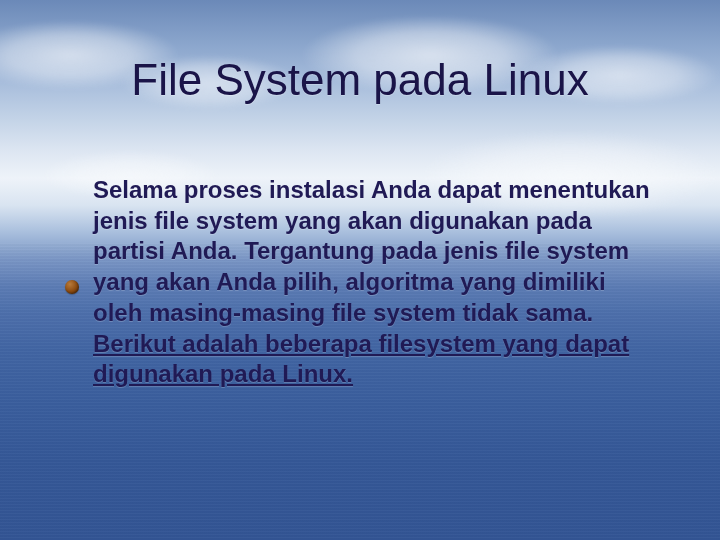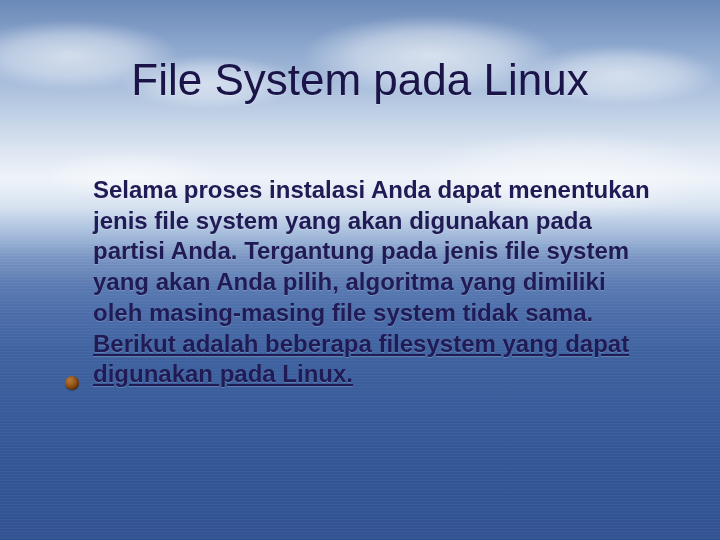--- a/index.html
+++ b/index.html
@@ -68,21 +68,21 @@
 
   .body-area {
     position: absolute;
     top: 175px;
     left: 65px;
     right: 60px;
   }
 
   .bullet-row {
     display: flex;
-    align-items: flex-end;
+    align-items: center;
   }
 
   .bullet-dot {
     width: 14px;
     height: 14px;
     margin-top: 9px;
     margin-right: 14px;
     flex: 0 0 auto;
     border-radius: 50%;
     background: radial-gradient(circle at 35% 30%, #b87a3a 0%, #8a4a10 55%, #5a2e05 100%);

